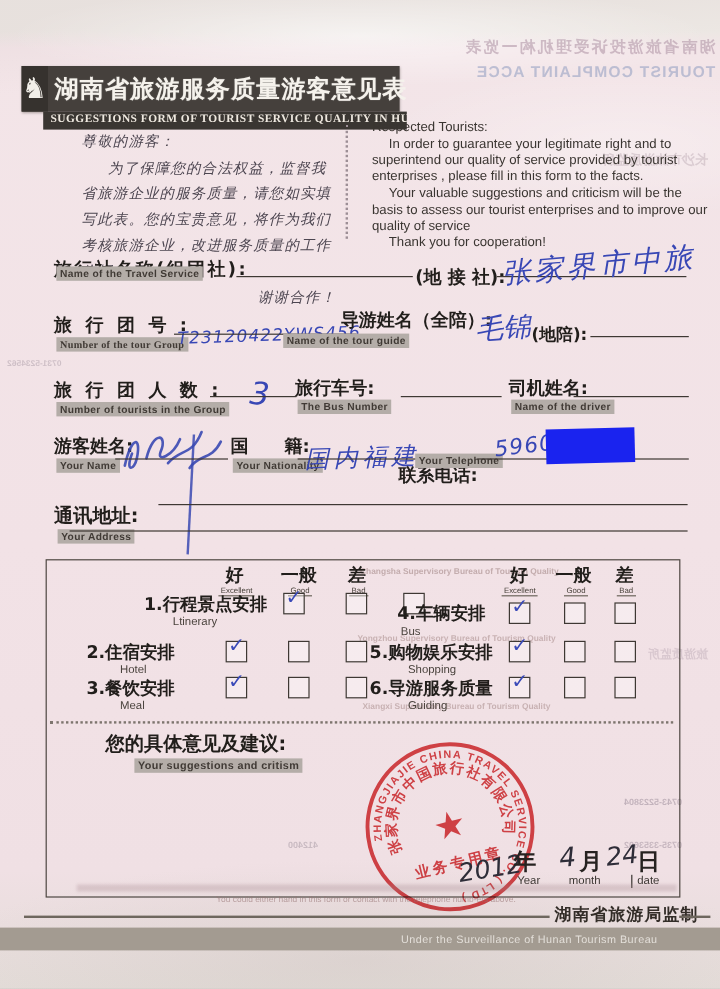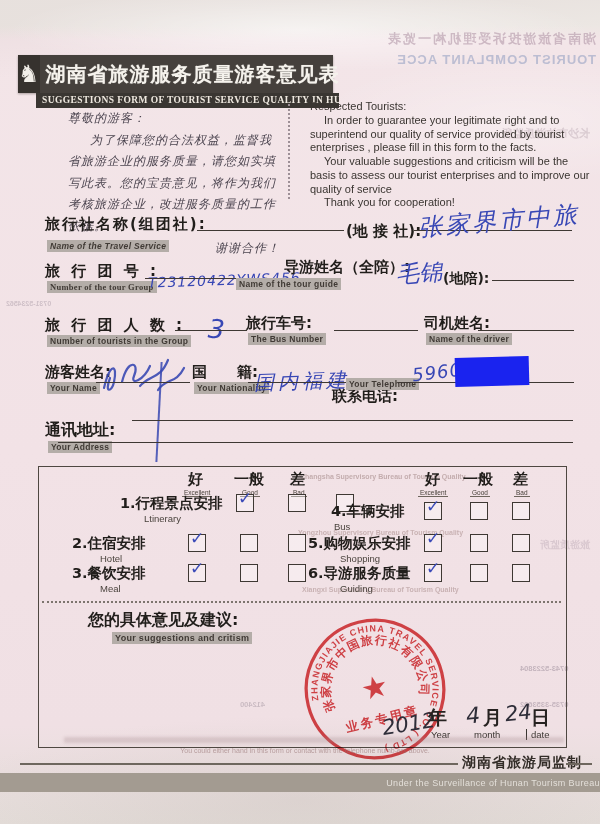--- a/index.html
+++ b/index.html
@@ -48,21 +48,21 @@
   
   .stamp{position:absolute;left:300px;top:614px;width:150px;height:150px;transform:rotate(-14deg);
          opacity:.92;mix-blend-mode:multiply;}
   
   .date-cn{position:absolute;font-weight:bold;font-size:19px;color:#262220;font-family:"DejaVu Sans",sans-serif;}
   .date-en{position:absolute;font-size:9.5px;color:#3a3531;}
   
   .foot-rule{position:absolute;top:763px;border-top:2.2px solid #6e675e;}
   .foot-cn{position:absolute;left:462px;top:754px;font-weight:bold;font-size:14px;color:#332d28;letter-spacing:1px;font-family:"DejaVu Sans",sans-serif;}
   .foot-bar{position:absolute;left:0;top:773px;width:600px;height:19px;background:#a39b91;
-            display:flex;align-items:center;justify-content:flex-end;box-sizing:border-box;}
+            display:flex;align-items:center;justify-content:flex-end;padding-right:52px;box-sizing:border-box;}
   .foot-bar span{color:rgba(252,250,245,.72);font-size:9px;letter-spacing:.4px;filter:blur(.4px);}
   .note-en{position:absolute;left:70px;top:747px;width:470px;text-align:center;font-size:7px;color:rgba(150,115,115,.6);}
   .note-blur{position:absolute;left:64px;top:737px;width:500px;height:6px;background:rgba(160,130,135,.28);filter:blur(1.5px);}
   
   .bleed{position:absolute;pointer-events:none;white-space:nowrap;font-weight:bold;}
   .mirror{transform:scaleX(-1);}
   .sig-line{position:absolute;left:158px;top:362px;width:2px;height:100px;background:#3a49b2;transform:rotate(3deg);opacity:.85;}
 </style>
 </head>
 <body>
@@ -94,21 +94,21 @@
   </div>
   <div class="intro-divider"></div>
   <div class="intro-en">
     <div>Respected Tourists:</div>
     <div class="ind">In order to guarantee your legitimate right and to superintend our quality of service provided by tourist enterprises , please  fill  in this form to the facts.</div>
     <div class="ind">Your valuable suggestions and criticism will be the basis to assess our tourist enterprises and to improve our quality of service</div>
     <div class="ind">Thank you for cooperation!</div>
   </div>
 
   <span class="cn-label" style="left:45px;top:215px;letter-spacing:2px;">旅行社名称(组团社):</span>
-  <span class="en-tag" style="left:47px;top:240px;font-style:italic;">Name  of  the  Travel  Service</span>
+  <span class="en-tag" style="left:47px;top:222px;">Name  of  the  Travel  Service</span>
   <div class="uline" style="left:197px;top:230px;width:147px;"></div>
   <span class="cn-label" style="left:346px;top:222px;">(地 接 社):</span>
   <div class="uline" style="left:414px;top:230px;width:158px;"></div>
   <span class="hw" style="left:418px;top:205px;font-size:24px;letter-spacing:3px;transform:rotate(-5deg);">张家界市中旅</span>
 
   <span class="cn-label" style="left:45px;top:262px;letter-spacing:3px;">旅 行 团 号 :</span>
   <span class="en-tag" style="left:47px;top:281px;font-family:Liberation Serif, serif;">Number of the tour Group</span>
   <span class="hw" style="left:148px;top:272px;font-size:14px;transform:rotate(-2deg);letter-spacing:1px;">T23120422YWS456</span>
   <div class="uline" style="left:145px;top:278px;width:152px;"></div>
   <span class="cn-label" style="left:248px;top:258px;margin-left:36px;">导游姓名（全陪）:</span>

